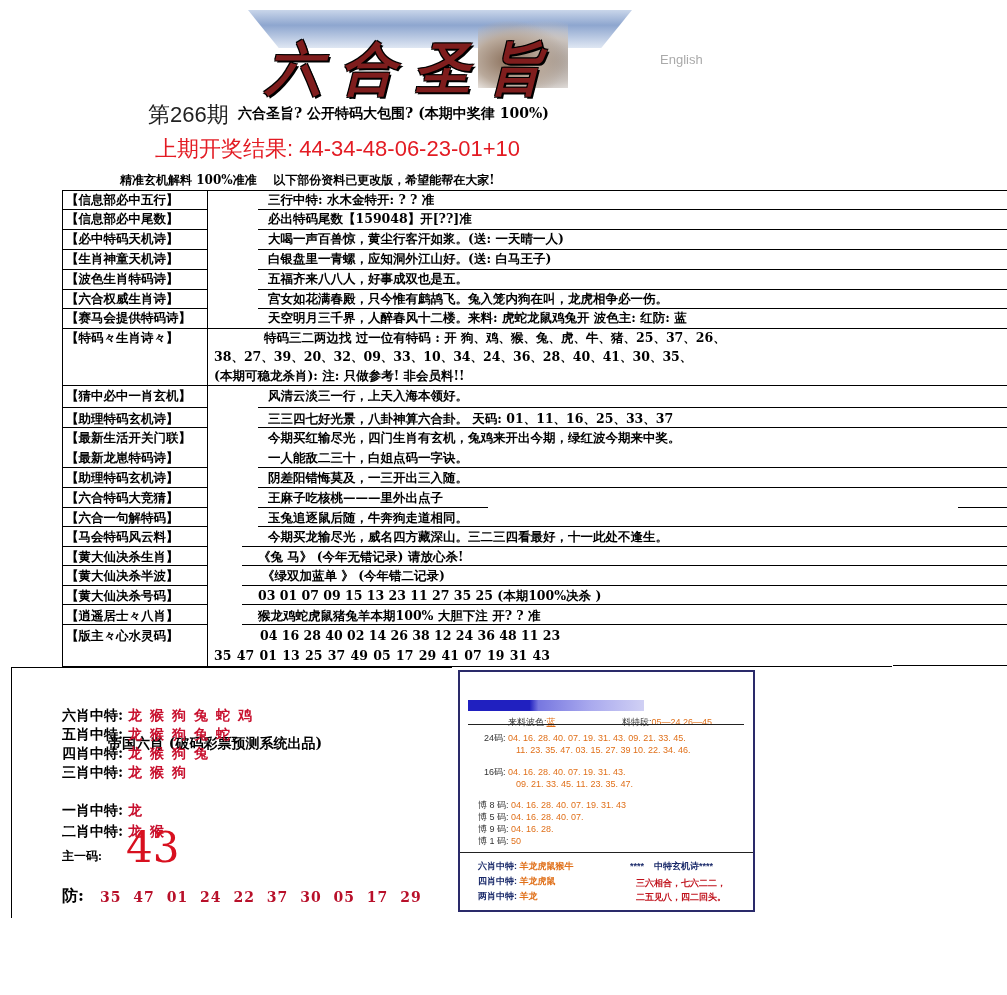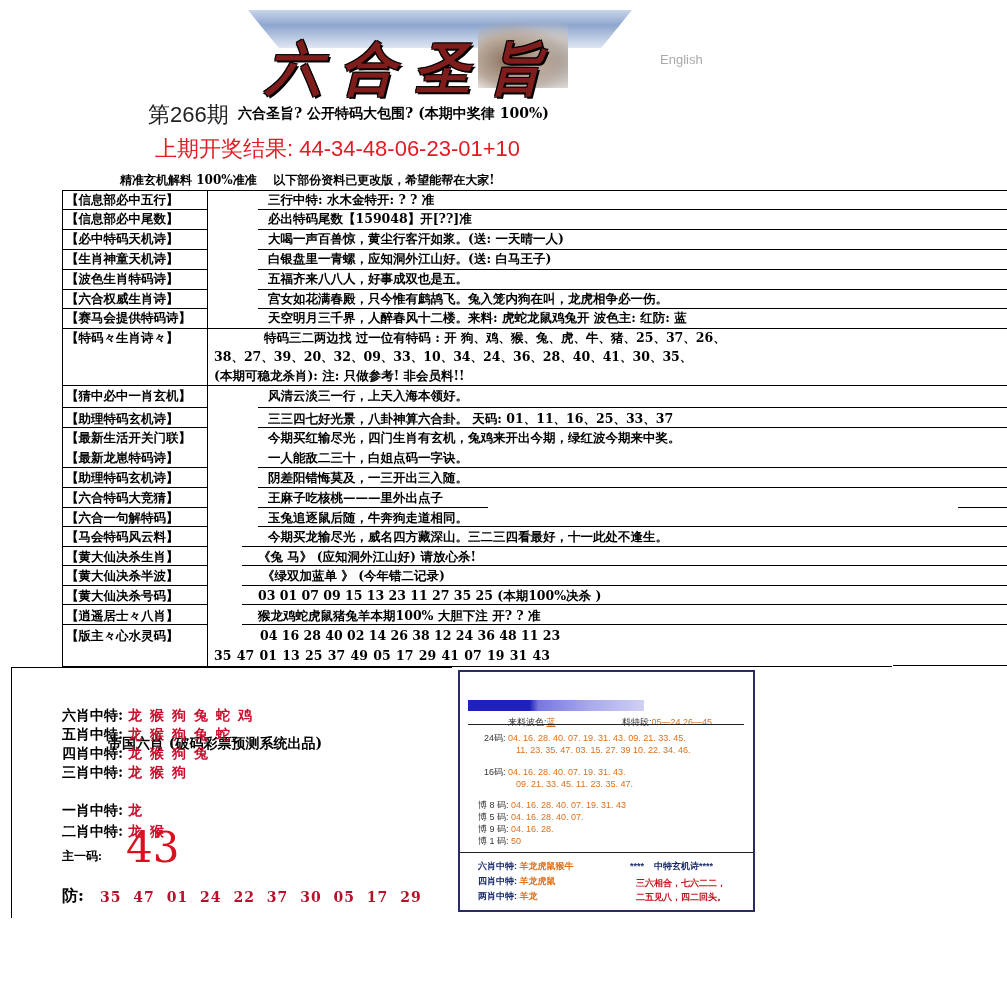--- a/index.html
+++ b/index.html
@@ -169,21 +169,21 @@
   <div class="hline" style="left:0;top:336px;width:145px"></div>
     <div class="hline" style="left:196px;top:336px;width:749px"></div>
   <div class="row" style="top:337px">
       <span class="lbl">【马会特码风云料】</span>
       <span class="val">今期买龙输尽光，威名四方藏深山。三二三四看最好，十一此处不逢生。</span>
     </div>
   <div class="hline" style="left:0;top:356px;width:145px"></div>
     <div class="hline" style="left:180px;top:356px;width:765px"></div>
   <div class="row" style="top:357px">
       <span class="lbl">【黄大仙决杀生肖】</span>
-      <span class="val" style="left:196px">《兔 马》     (应知洞外江山好) 请放心杀!</span>
+      <span class="val" style="left:196px">《兔 马》     (今年无错记录) 请放心杀!</span>
     </div>
   <div class="hline" style="left:0;top:375px;width:145px"></div>
     <div class="hline" style="left:180px;top:375px;width:765px"></div>
   <div class="row" style="top:376px">
       <span class="lbl">【黄大仙决杀半波】</span>
       <span class="val" style="left:200px">《绿双加蓝单 》       (今年错二记录)</span>
     </div>
   <div class="hline" style="left:0;top:395px;width:145px"></div>
     <div class="hline" style="left:180px;top:395px;width:765px"></div>
   <div class="row" style="top:396px">

